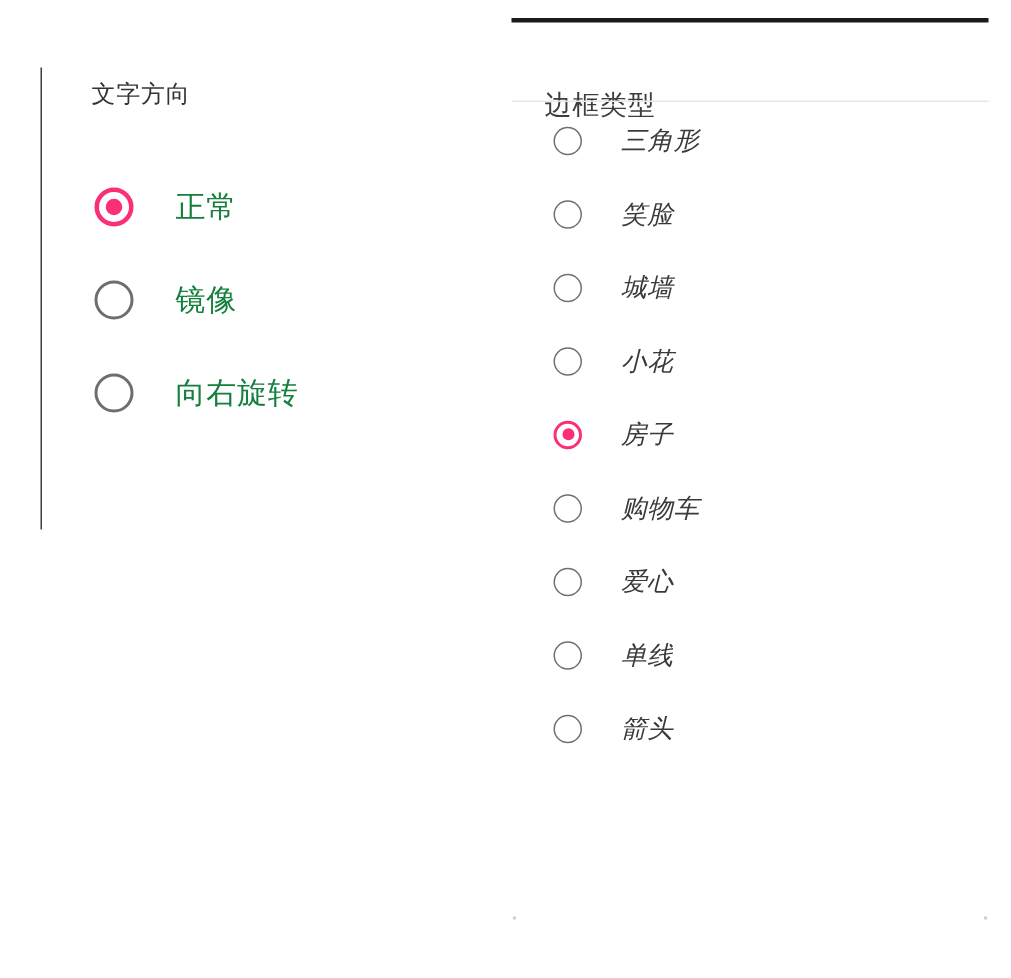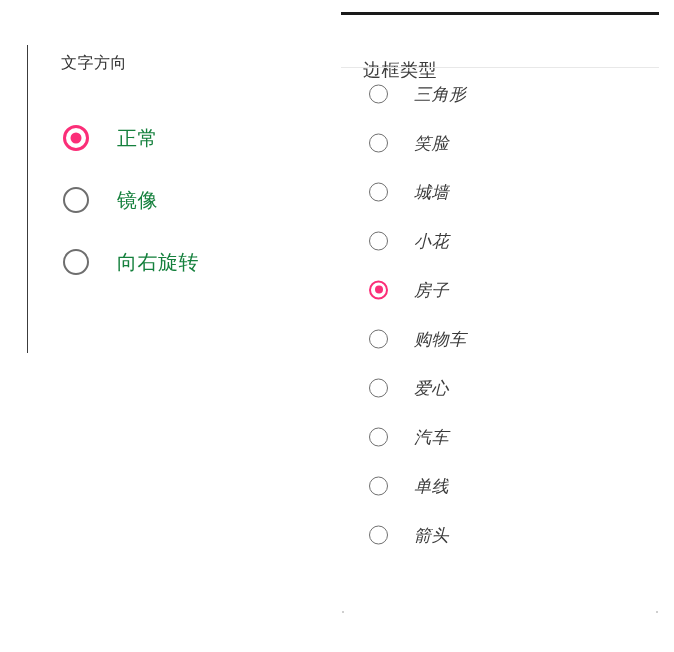--- a/index.html
+++ b/index.html
@@ -250,26 +250,20 @@
       <div class="rrow">
         <span class="rradio" role="radio" aria-checked="false">
           <span class="rdot"></span>
         </span>
         <span class="rlabel">爱心</span>
       </div>
       <div class="rrow">
         <span class="rradio" role="radio" aria-checked="false">
           <span class="rdot"></span>
         </span>
-        <span class="rlabel">汽车</span>
-      </div>
-      <div class="rrow">
-        <span class="rradio" role="radio" aria-checked="false">
-          <span class="rdot"></span>
-        </span>
         <span class="rlabel">单线</span>
       </div>
       <div class="rrow">
         <span class="rradio" role="radio" aria-checked="false">
           <span class="rdot"></span>
         </span>
         <span class="rlabel">箭头</span>
       </div>
     </div>
   <div class="corner-dot" id="corner-dot-left"></div>

